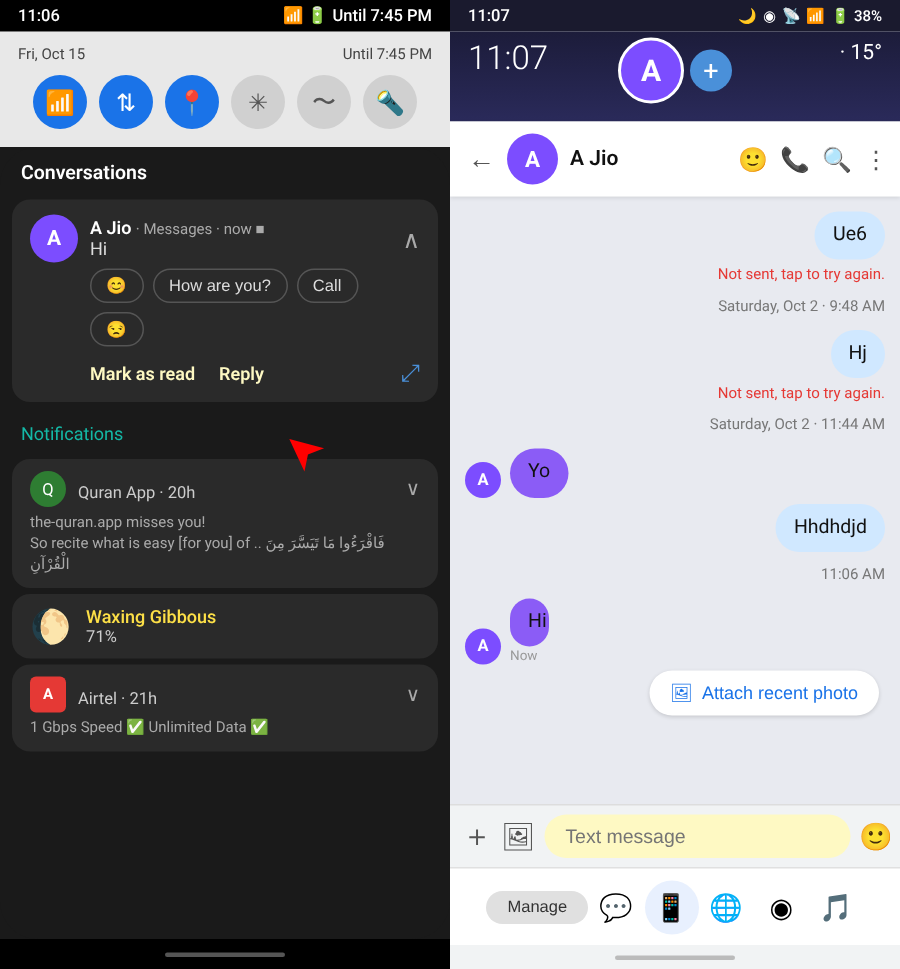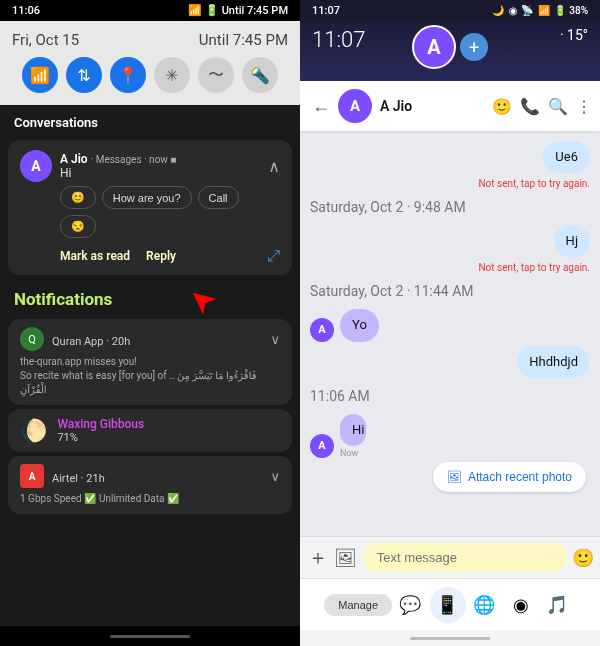--- a/index.html
+++ b/index.html
@@ -32,21 +32,21 @@
       font-size: 11px;
       font-weight: 500;
     }
 
     .quick-settings {
       background: #e8e8e8;
       padding: 10px 12px 12px;
     }
 
     .qs-date {
-      font-size: 15px;
+      font-size: 10px;
       color: #444;
       margin-bottom: 8px;
       display: flex;
       justify-content: space-between;
     }
 
     .qs-icons {
       display: flex;
       gap: 8px;
       justify-content: center;
@@ -172,23 +172,23 @@
       position: absolute;
       font-size: 28px;
       color: red;
       transform: rotate(-30deg);
       left: 220px;
       top: 295px;
       z-index: 10;
     }
 
     .section-divider {
-      color: #bef264;
-      font-size: 17px;
-      font-weight: 700;
+      color: #14b8a6;
+      font-size: 12px;
+      font-weight: 400;
       padding: 10px 14px 6px;
     }
 
     .notif-small {
       background: #2a2a2a;
       margin: 4px 8px;
       border-radius: 12px;
       padding: 8px 12px;
     }
 
@@ -234,21 +234,21 @@
       display: flex;
       align-items: center;
       gap: 10px;
     }
 
     .moon-icon {
       font-size: 22px;
     }
 
     .moon-text {
-      color: #d946ef;
+      color: #fde047;
       font-size: 12px;
       font-weight: 500;
       text-align: center;
     }
 
     .moon-sub {
       color: #ccc;
       font-size: 11px;
     }
 
@@ -415,34 +415,34 @@
     }
 
     .msg-out {
       align-self: flex-end;
       background: #d0e8ff;
       color: #111;
     }
 
     .msg-in {
       align-self: flex-start;
-      background: #c4b5fd;
+      background: #8b5cf6;
       color: #111;
     }
 
     .msg-error {
       font-size: 10px;
       color: #e53935;
       align-self: flex-end;
       margin-top: 1px;
     }
 
     .msg-timestamp {
-      text-align: left;
-      font-size: 14px;
+      text-align: right;
+      font-size: 10px;
       color: #777;
       margin: 6px 0;
     }
 
     .msg-row-in {
       display: flex;
       align-items: flex-end;
       gap: 6px;
     }
 

